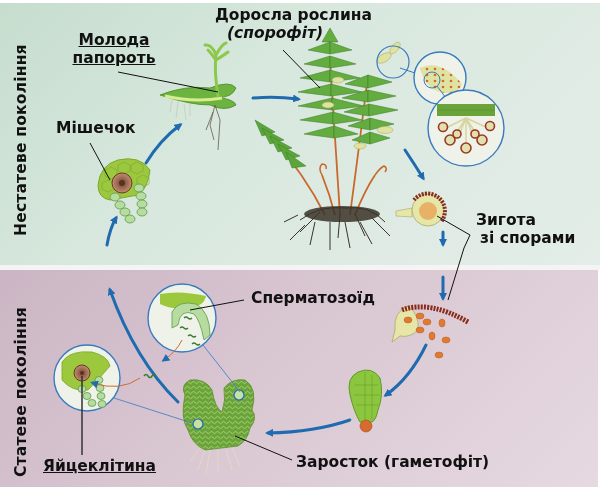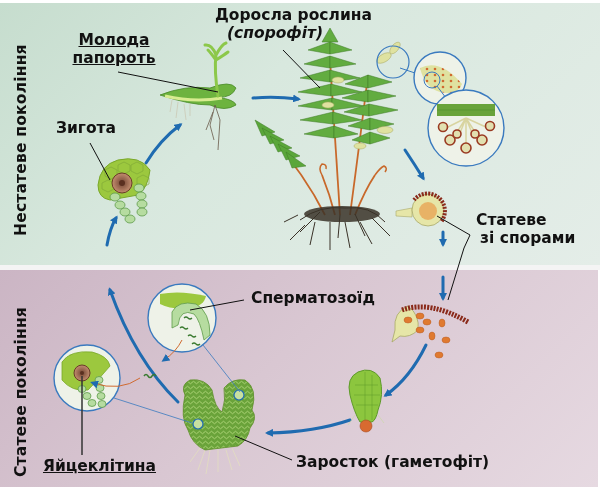--- a/index.html
+++ b/index.html
@@ -276,21 +276,21 @@
   <div class="vlabel" style="left:12px; top:477px;">Статеве покоління</div>
 
   <div class="lbl center" style="left:64px; top:31px; width:100px;text-decoration:underline;">
     <div>Молода</div>
     <div>папороть</div>
   </div>
   <div class="lbl" style="left:215px; top:6px;">
     <div>Доросла рослина</div>
     <div style="padding-left:12px;font-style:italic;">(спорофіт)</div>
   </div>
-  <div class="lbl" style="left:56px; top:119px;">Зигота</div>
+  <div class="lbl" style="left:56px; top:119px;">Мішечок</div>
   <div class="lbl" style="left:476px; top:211px;">
-    <div>Статеве</div>
+    <div>Зигота</div>
     <div style="padding-left:4px;">зі спорами</div>
   </div>
   <div class="lbl" style="left:251px; top:289px;">Сперматозоїд</div>
   <div class="lbl" style="left:43px; top:457px;text-decoration:underline;">Яйцеклітина</div>
   <div class="lbl" style="left:296px; top:453px;">Заросток (гаметофіт)</div>
 </div>
 
 </body></html>

